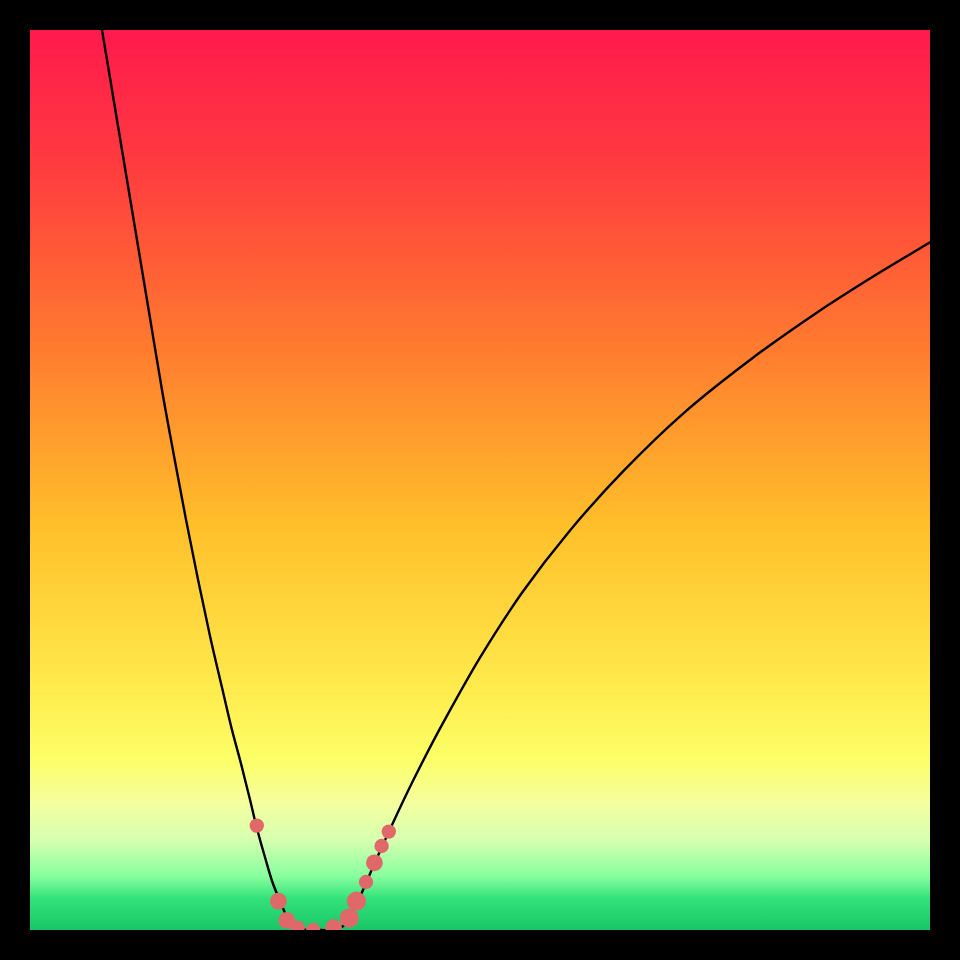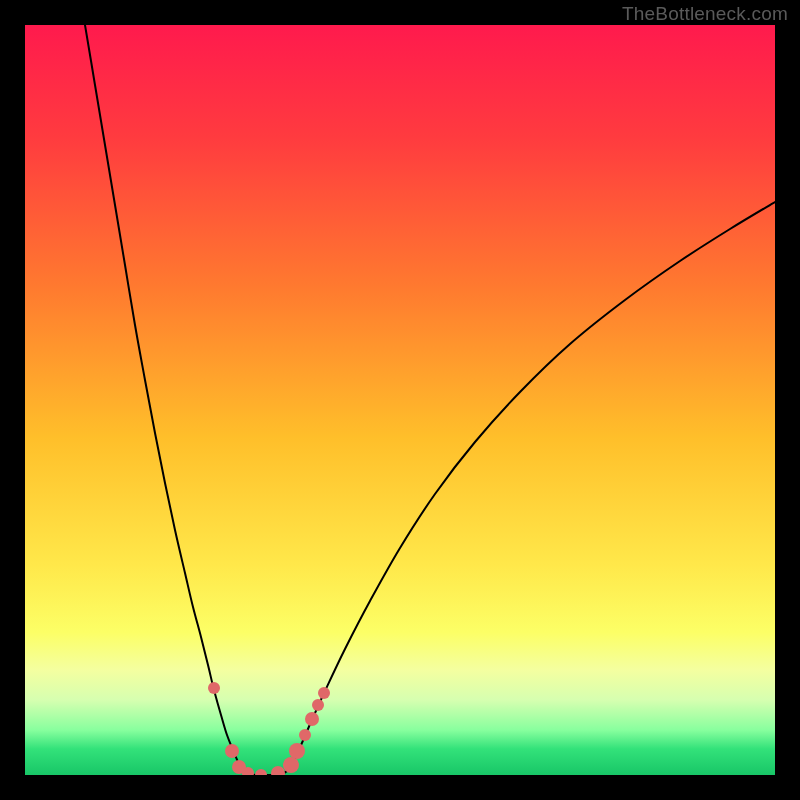--- a/index.html
+++ b/index.html
@@ -82,14 +82,13 @@
           <circle cx="253" cy="748" r="7" fill="#e06868" stroke="#c94f4f" stroke-width="0"></circle>
           <circle cx="266" cy="740" r="8" fill="#e06868" stroke="#c94f4f" stroke-width="0"></circle>
           <circle cx="272" cy="726" r="8" fill="#e06868" stroke="#c94f4f" stroke-width="0"></circle>
           <circle cx="280" cy="710" r="6" fill="#e06868" stroke="#c94f4f" stroke-width="0"></circle>
           <circle cx="287" cy="694" r="7" fill="#e06868" stroke="#c94f4f" stroke-width="0"></circle>
           <circle cx="293" cy="680" r="6" fill="#e06868" stroke="#c94f4f" stroke-width="0"></circle>
           <circle cx="299" cy="668" r="6" fill="#e06868" stroke="#c94f4f" stroke-width="0"></circle>
         </g>
     </svg>
   </div>
-  <div class="watermark">TheBottleneck.com</div>
 </div>
 
 </body></html>

